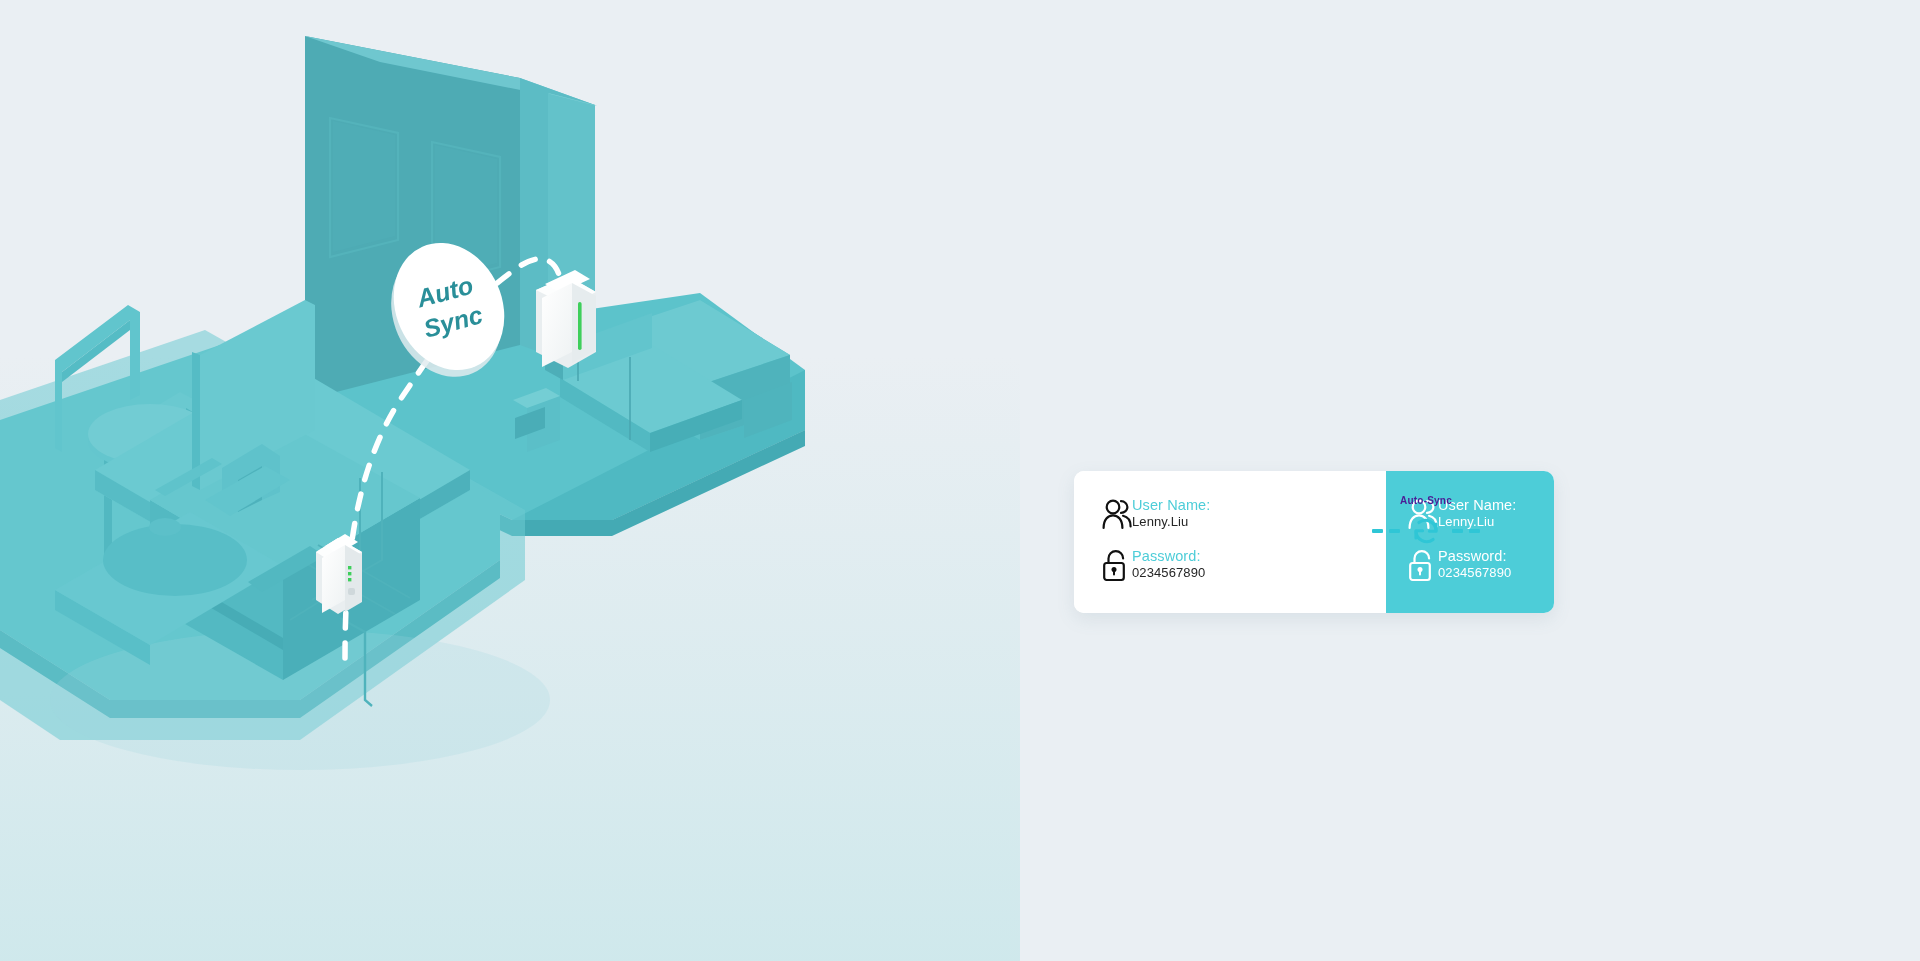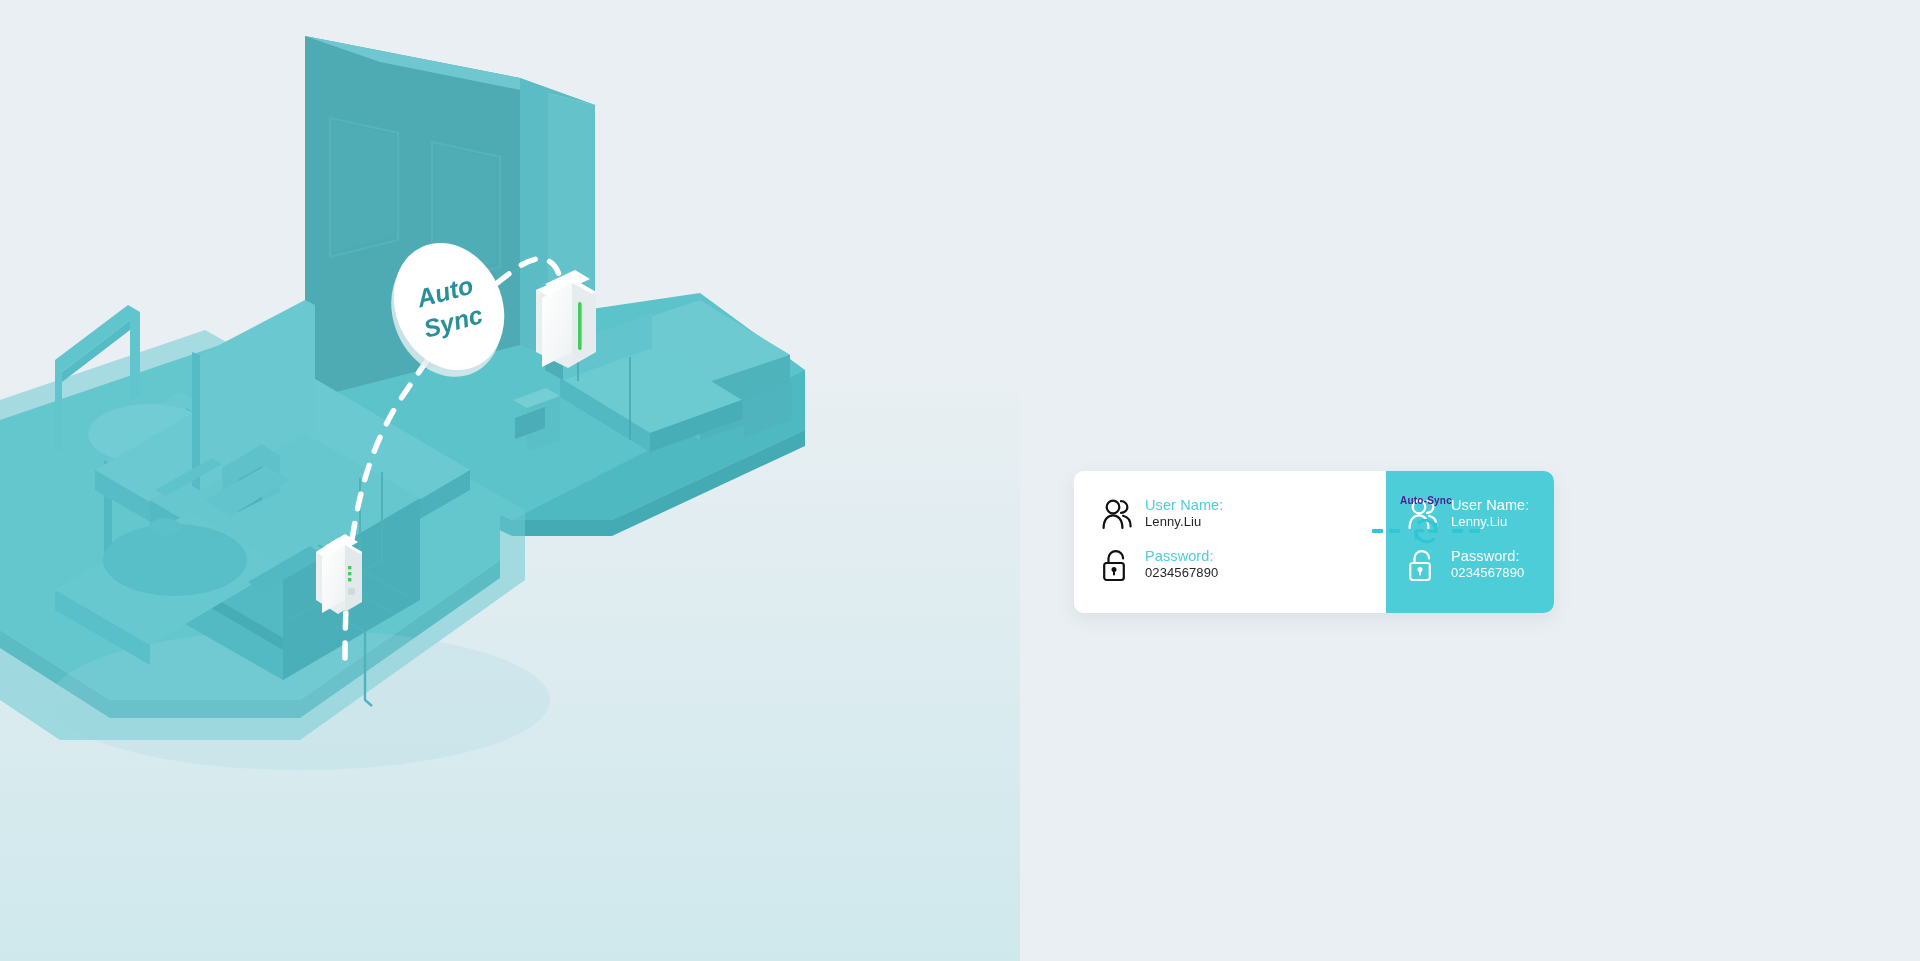--- a/index.html
+++ b/index.html
@@ -19,21 +19,21 @@
     overflow:hidden;
     box-shadow:0 6px 18px rgba(100,130,150,.13);
     background:#ffffff;
   }
   .panel{position:relative;}
   .panel-left{width:312px;background:#ffffff;}
   .panel-right{width:168px;background:#4dcdd8;}
 
   .cred-rows{position:absolute;left:28px;top:26px;display:flex;flex-direction:column;gap:17px;}
   .panel-right .cred-rows{left:22px;top:26px;}
-  .cred-row{display:flex;align-items:flex-start;gap:13px;}
+  .cred-row{display:flex;align-items:flex-start;}
   .cred-icon{width:30px;height:33px;flex:0 0 30px;display:block;margin-top:1px;}
   .cred-text{display:flex;flex-direction:column;line-height:1.12;}
   .cred-label{font-size:14.5px;color:#4dcdd8;letter-spacing:.1px;}
   .cred-value{font-size:13px;color:#262626;letter-spacing:.1px;margin-top:2px;}
   .panel-right .cred-label{color:#ffffff;}
   .panel-right .cred-value{color:#ffffff;}
 
   .sync-block{
     position:absolute;left:282px;top:24px;width:140px;height:80px;
     display:flex;flex-direction:column;align-items:center;z-index:5;

